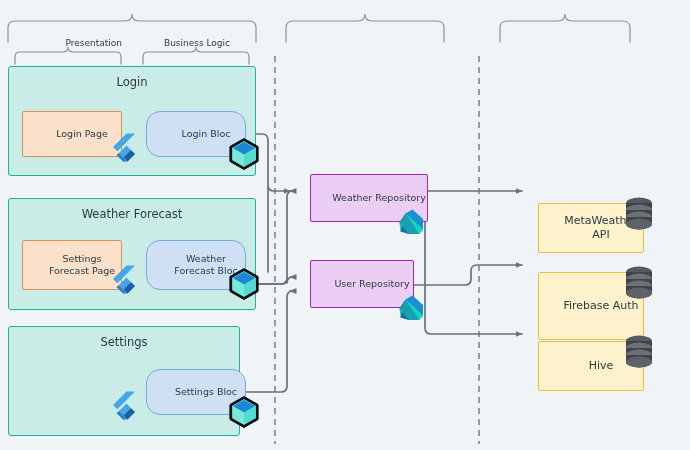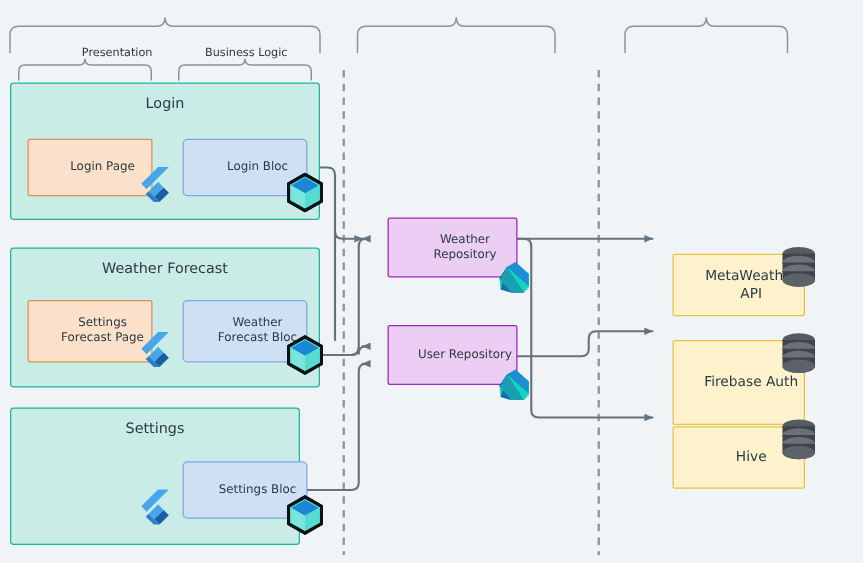--- a/index.html
+++ b/index.html
@@ -58,21 +58,21 @@
     border: 1.1px solid #d79155;
     background: #fbe0ca;
     border-radius: 2px;
     font-size: 9.5px;
     color: #2b3a42;
     justify-content: center;
   }
   .bloc-box {
     border: 1.1px solid #7aa9dd;
     background: #cfe0f5;
-    border-radius: 4px;
+    border-radius: 14px;
     font-size: 9.5px;
     color: #2b3a42;
   }
   .repo-box {
     border: 1.3px solid #9b27b8;
     background: #eccdf3;
     border-radius: 2px;
     font-size: 9.5px;
     color: #2b3a42;
   }
@@ -213,21 +213,21 @@
     <span>Settings Bloc</span>
   </div>
   <svg class="icon" style="left:229px; top:396px;" width="30" height="32" viewBox="0 0 30 32">
     <path d="M15,1.5 L28.2,9 L28.2,23 L15,30.5 L1.8,23 L1.8,9 Z" fill="#4dd8cc" stroke="#0d0f12" stroke-width="2.4" stroke-linejoin="round"></path>
     <path d="M15,4 L26,10.3 L15,16.6 L4,10.3 Z" fill="#1c87d4"></path>
     <path d="M15,16.6 L26,10.3 L26,22.2 L15,28.4 Z" fill="#57dbd0"></path>
     <path d="M15,16.6 L4,10.3 L4,22.2 L15,28.4 Z" fill="#7ae6dc"></path>
     <path d="M15,1.5 L28.2,9 L28.2,23 L15,30.5 L1.8,23 L1.8,9 Z" fill="none" stroke="#0d0f12" stroke-width="2.4" stroke-linejoin="round"></path>
   </svg>
 
-  <div class="node repo-box" style="left:310px; top:174px; width:104px; height:48px;">
+  <div class="node repo-box" style="left:310px; top:174px; width:118px; height:48px;">
     <span>Weather Repository</span>
   </div>
   <svg class="icon" style="left:397px; top:207px;" width="30" height="30" viewBox="0 0 30 30">
     <path d="M8.5,6.5 L2.5,15.5 L3.5,24.5 L12,27 L22,27 L26,22 L26,12 Z" fill="#0fd0b5"></path>
     <path d="M8.5,6.5 L26,22 L26,12 L15.5,2.5 Z" fill="#1b8fd4"></path>
     <path d="M3.5,24.5 L12,27 L22,27 L8.5,6.5 Z" fill="#1a5fa8" opacity="0.88"></path>
     <path d="M2.5,15.5 L8.5,6.5 L22,27 L12,27 Z" fill="#1c5fa3"></path>
     <path d="M8.5,6.5 L26,22 L26,24 L22,27 L12,27 L2.8,16.6 Z" fill="#16d6c0" opacity="0.55"></path>
   </svg>
 

